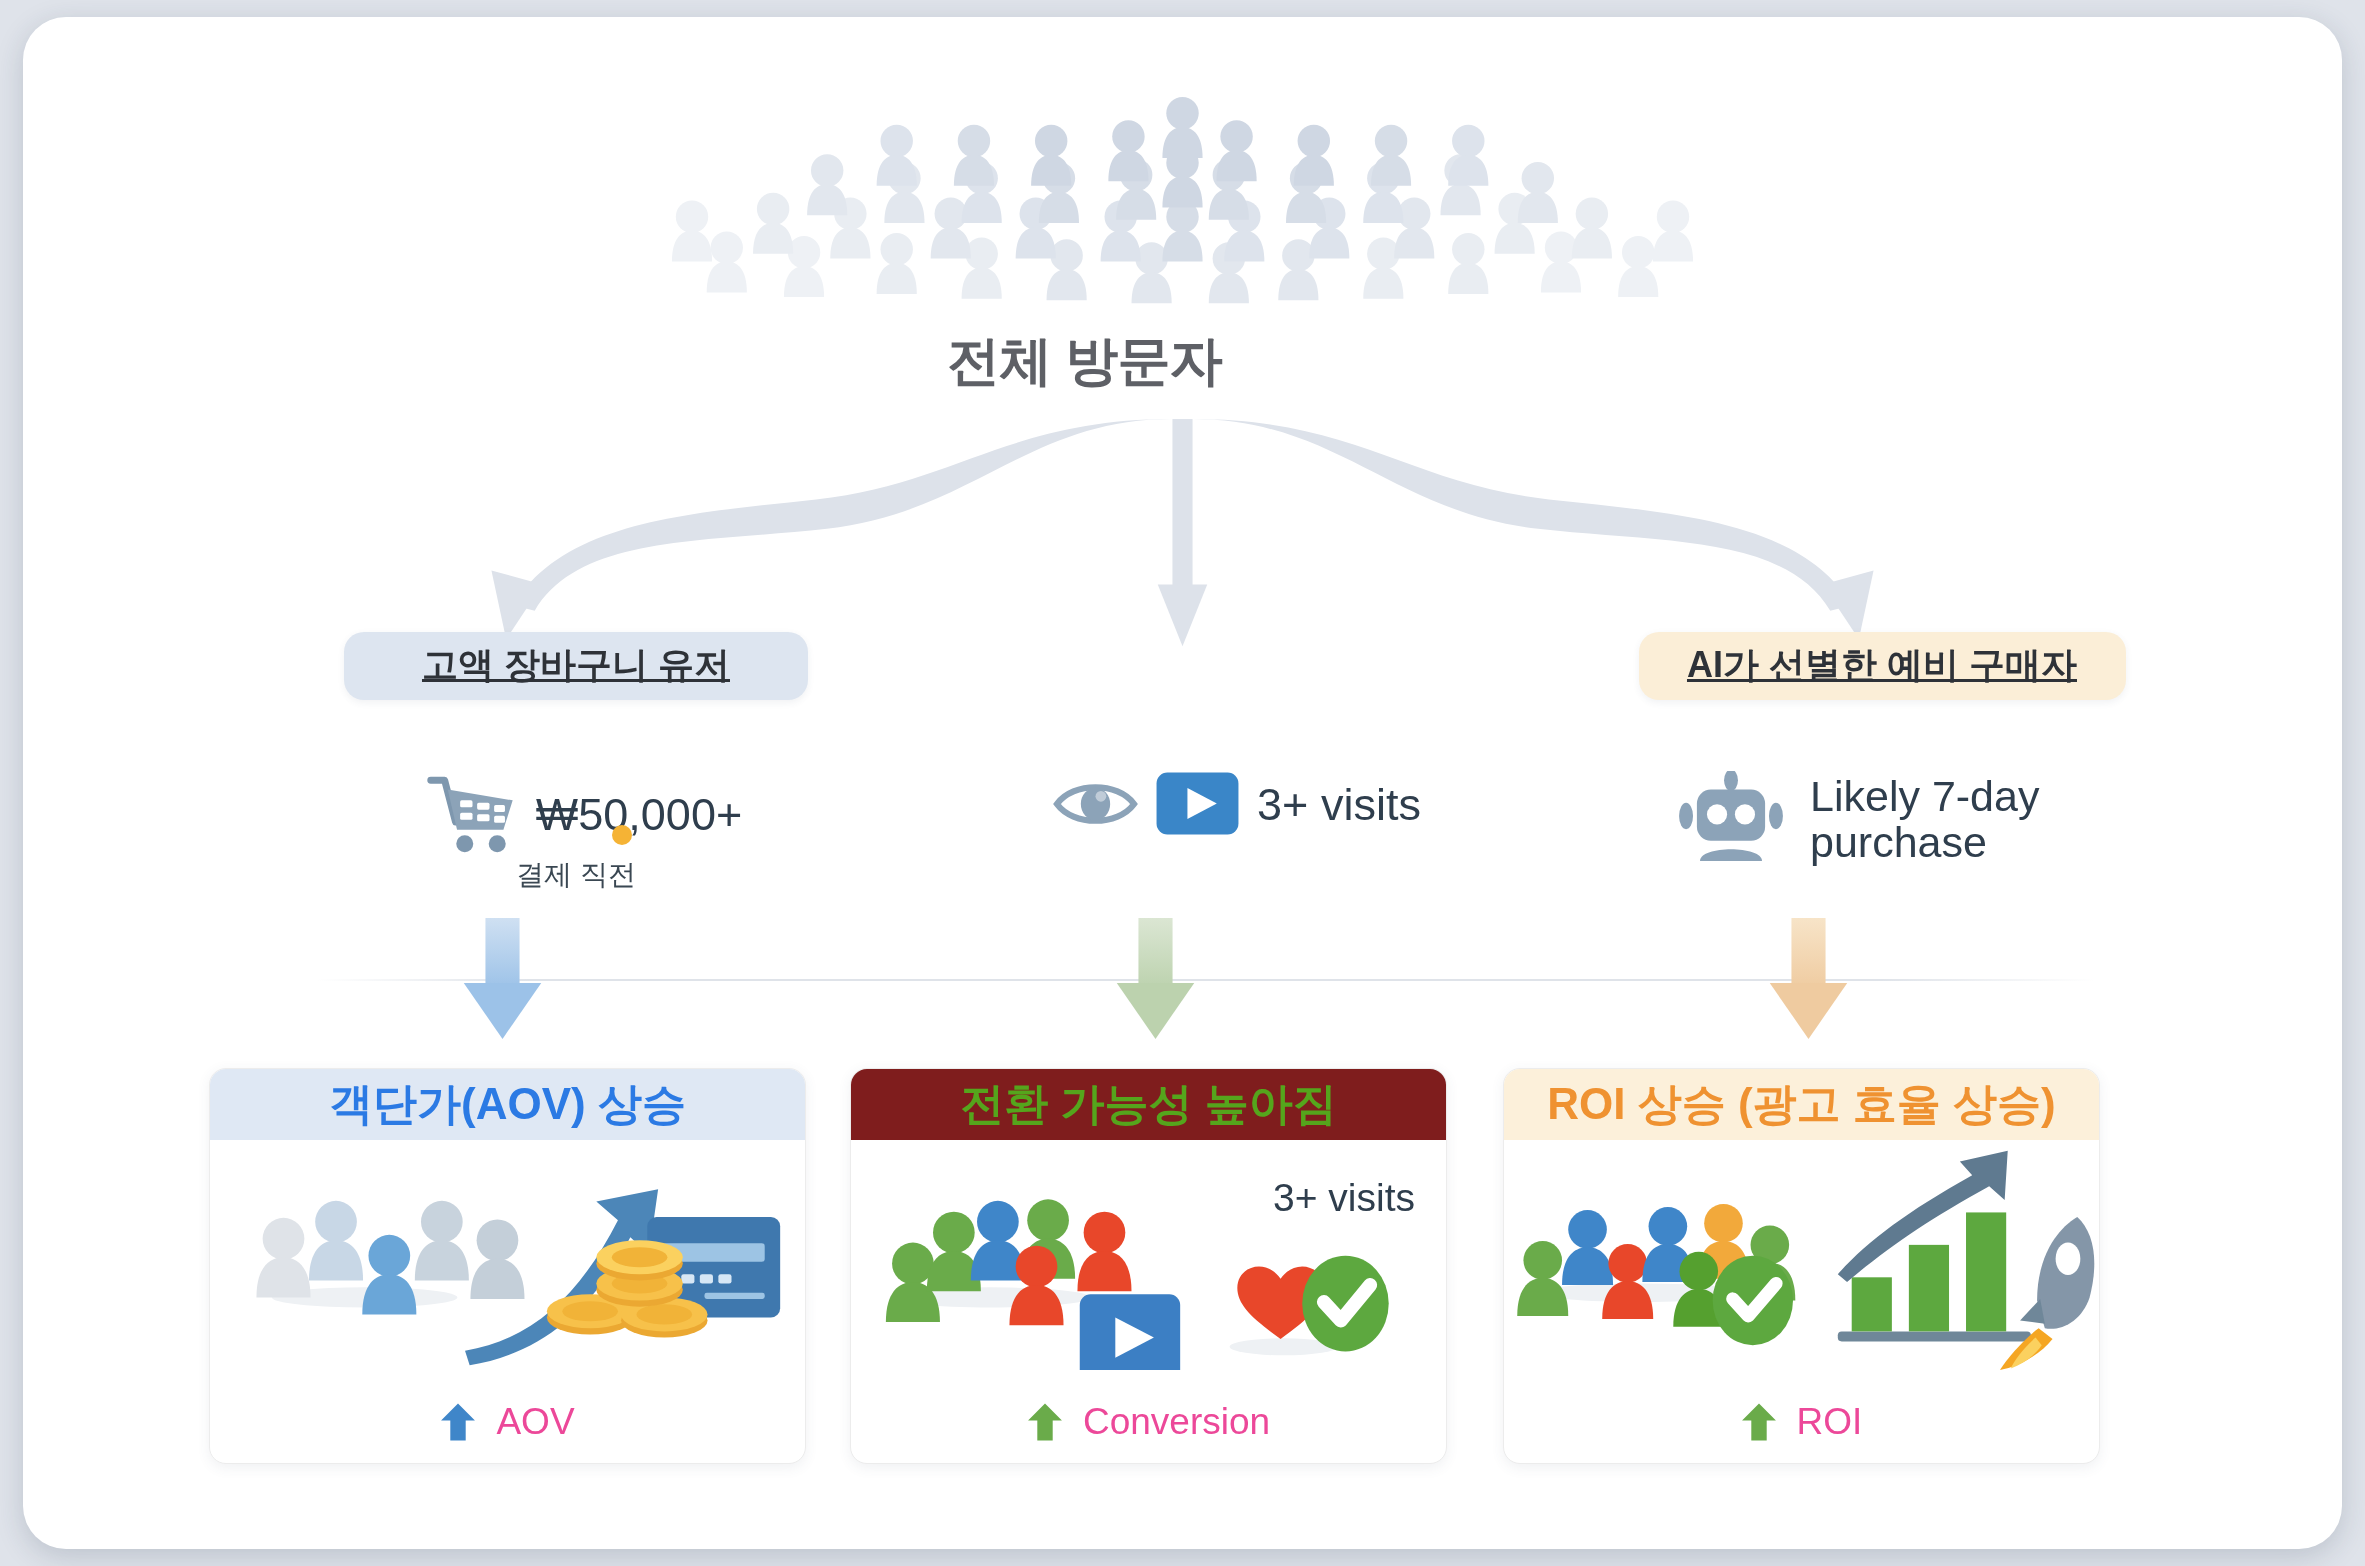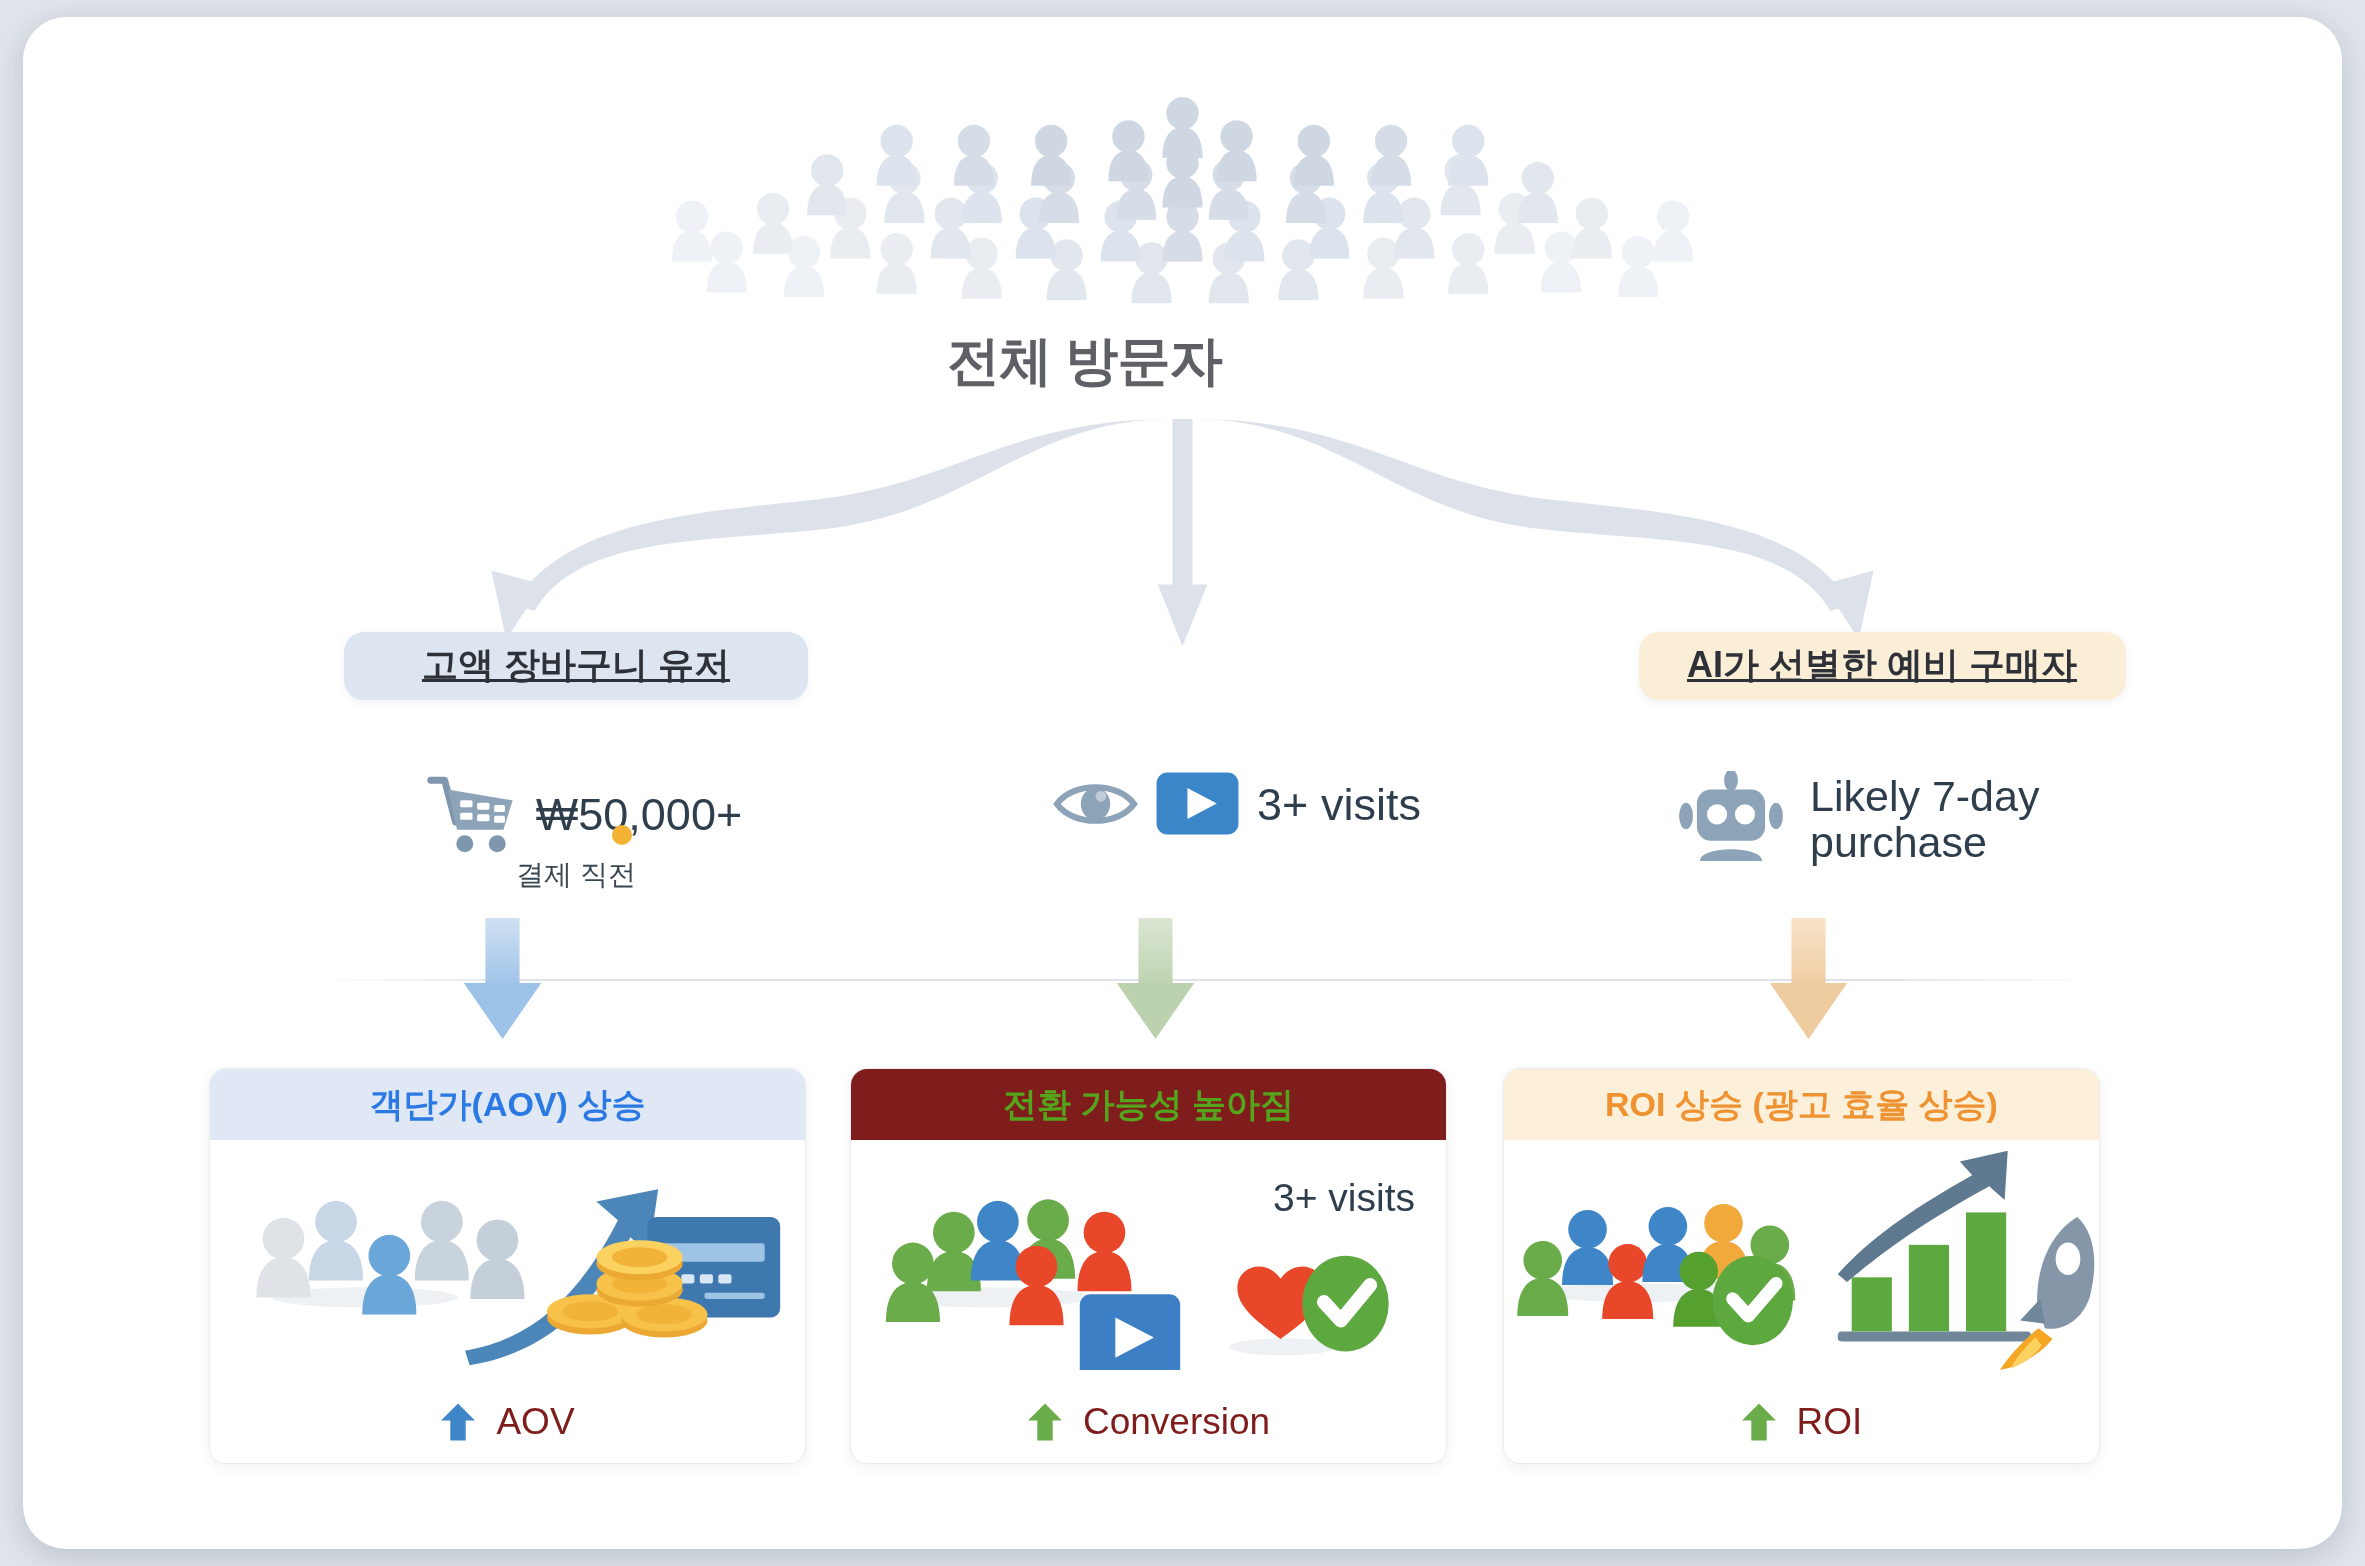--- a/index.html
+++ b/index.html
@@ -98,32 +98,32 @@
     border-radius:17px;background:#ffffff;
     border:1.5px solid #ececec;
     box-shadow:0 3.1px 12.4px rgba(60,75,100,.08);
     overflow:hidden;
   }
   .card.k1{left:186px;}
   .card.k2{left:827px;}
   .card.k3{left:1480px;}
   .card .chead{
     height:71px;display:flex;align-items:center;justify-content:center;
-    font-size:34px;font-weight:bold;white-space:nowrap;
+    font-size:44px;font-weight:bold;white-space:nowrap;
   }
   .card.k1 .chead{background:#dfe8f4;color:#2b7ae4;}
   .card.k2 .chead{background:#7f1d1d;color:#55a51c;}
   .card.k3 .chead{background:#fcf0da;color:#ef9231;}
   .card .cbody{position:relative;height:323px;}
   .card .cart{position:absolute;left:0;top:6.2px;width:595px;height:224px;}
   .card .cart svg{display:block;width:100%;height:100%;}
   .card .cfoot{
     position:absolute;left:0;bottom:20px;width:595px;
     display:flex;align-items:center;justify-content:center;gap:20px;
-    font-size:37px;color:#7f1d1d;
+    font-size:37px;color:#ec4899;
   }
   .card .cfoot svg{display:block;}
   .vlabel{
     position:absolute;right:31px;top:36px;
     font-size:39px;color:#2f3e4d;white-space:nowrap;
   }
 </style>
 </head>
 <body>
 

